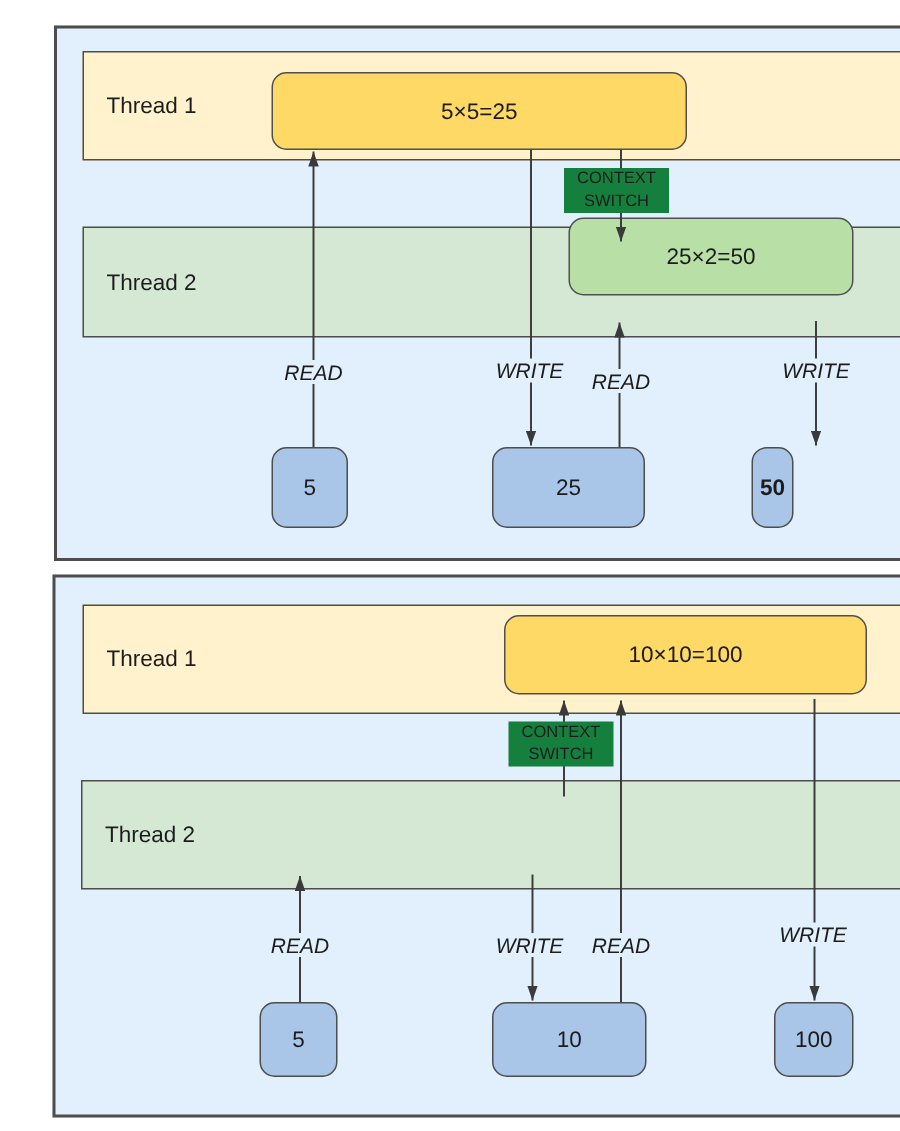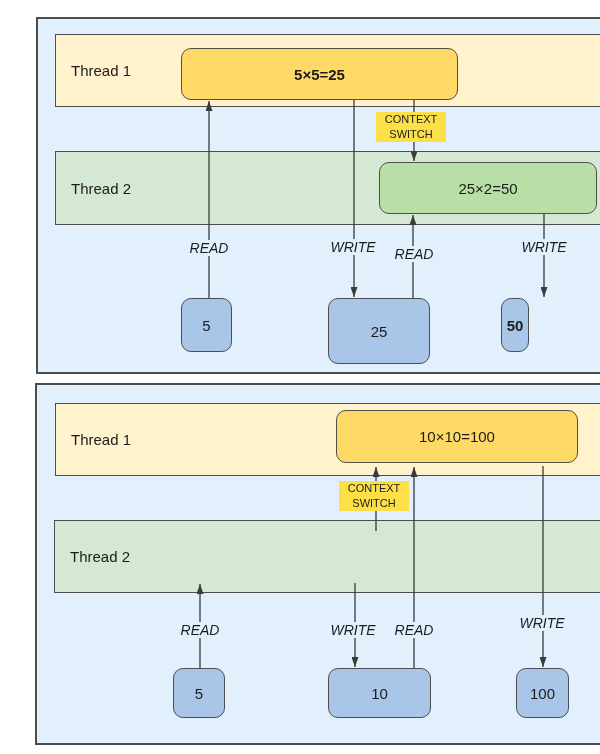--- a/index.html
+++ b/index.html
@@ -41,37 +41,37 @@
     position: absolute;
     border: 1px solid #4f4f4f;
     border-radius: 10px;
     display: flex;
     align-items: center;
     justify-content: center;
     font-size: 15px;
   }
   .op-yellow { background: #ffd966; }
   .op-green  { background: #b7dfa6; }
-  #p1op1 { left: 153px; top: 48px;  width: 277px; height: 52px; font-weight: bold; }
-  #p1op2 { left: 351px; top: 162px; width: 218px; height: 52px; }
+  #p1op1 { left: 153px; top: 48px;  width: 277px; height: 52px; }
+  #p1op2 { left: 351px; top: 145px; width: 190px; height: 52px; }
   #p2op1 { left: 308px; top: 410px; width: 242px; height: 53px; }
   #p2op2 { left: 120px; top: 531px; width: 240px; height: 52px; }
 
   .val {
     position: absolute;
     background: #a9c6e8;
     border: 1px solid #4d4d4d;
     border-radius: 10px;
     display: flex;
     align-items: center;
     justify-content: center;
     font-size: 15px;
   }
   #p1v1 { left: 153px; top: 298px; width: 51px;  height: 54px; }
-  #p1v2 { left: 300px; top: 298px; width: 102px; height: 66px; }
+  #p1v2 { left: 300px; top: 298px; width: 102px; height: 54px; }
   #p1v3 { left: 473px; top: 298px; width: 28px;  height: 54px; font-weight: bold; }
   #p2v1 { left: 145px; top: 668px; width: 52px;  height: 50px; }
   #p2v2 { left: 300px; top: 668px; width: 103px; height: 50px; }
   #p2v3 { left: 488px; top: 668px; width: 53px;  height: 50px; }
 
   .arrows-layer {
     position: absolute;
     left: 0; top: 0;
     width: 600px; height: 754px;
     pointer-events: none;
@@ -95,21 +95,21 @@
   #p2write1 { left: 296px; top: 622px; width: 58px; }
   #p2read2  { left: 359px; top: 622px; width: 54px; }
   #p2write2 { left: 485px; top: 615px; width: 58px; }
 
   .cs-label {
     position: absolute;
     width: 70px;
     font-size: 11px;
     line-height: 15px;
     text-align: center;
-    background: #fde047;
+    background: #15803d;
   }
   #p1cs { left: 348px; top: 112px; }
   #p2cs { left: 311px; top: 481px; }
 </style>
 </head>
 <body>
 
 <div class="canvas">
 
   <div class="panel" id="panel1"></div>

